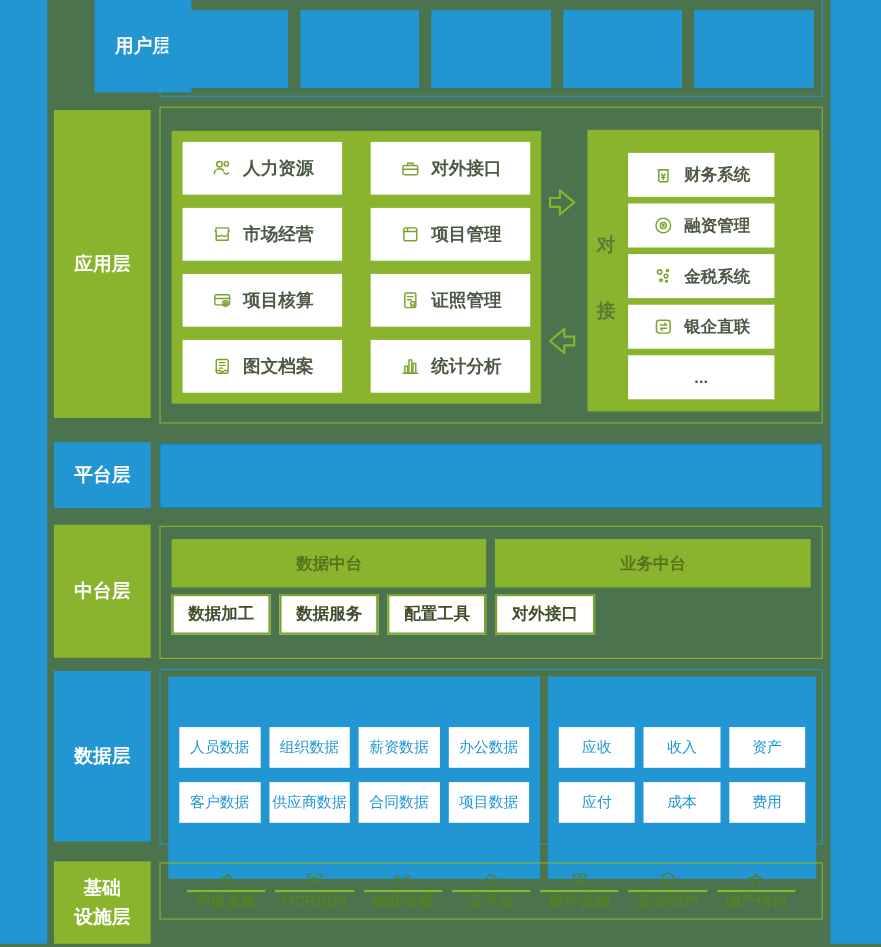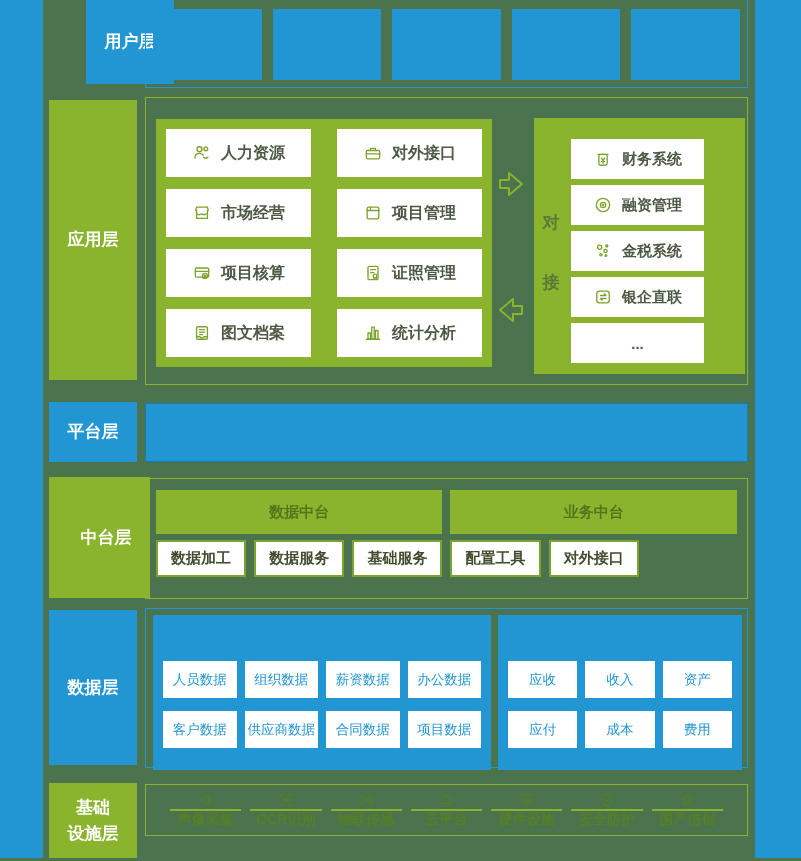--- a/index.html
+++ b/index.html
@@ -45,32 +45,32 @@
   .arrow svg{width:100%;height:100%;fill:none;stroke:currentColor;stroke-width:2;stroke-linejoin:round;}
   .arrow-right{left:350px;top:70px;}
   .arrow-left{left:350px;top:196px;}
 
   
   .lbl-platform{top:402px;height:60px;}
   .platform-box{position:absolute;left:145px;top:403px;width:603px;height:59px;background:var(--blue);
     border:1px solid rgba(0,0,0,.18);box-sizing:border-box;}
 
   
-  .lbl-mid{top:477px;height:121px;padding-left:13px;}
+  .lbl-mid{top:477px;height:121px;}
   .cont-mid{top:478px;height:121px;display:grid;grid-template-columns:repeat(6,1fr);
     grid-template-rows:44px 37px;gap:6px 8px;padding:11px 10px 40px;}
   .mid-header{grid-column:span 3;background:var(--green);display:flex;align-items:center;justify-content:center;
     font-size:15px;font-weight:bold;color:rgba(25,35,8,.45);}
   .mid-btn{background:#fff;border:2px solid #7ca32d;box-sizing:border-box;display:flex;align-items:center;
     justify-content:center;font-size:15px;font-weight:bold;color:#414d2c;}
 
   
   .lbl-data{top:610px;height:155px;}
   .cont-data{top:608px;height:160px;}
-  .data-panel{position:absolute;top:6px;height:155px;background:var(--blue);box-sizing:border-box;
+  .data-panel{position:absolute;top:6px;height:184px;background:var(--blue);box-sizing:border-box;
     padding:46px 10px 0;display:grid;gap:13px 8px;grid-auto-rows:37px;font-family:Liberation Mono, monospace;}
   .dp-left{left:7px;width:338px;grid-template-columns:repeat(4,1fr);}
   .dp-right{left:352px;width:244px;grid-template-columns:repeat(3,1fr);}
   .data-btn{background:#fff;color:var(--blue);font-size:13.5px;display:flex;align-items:center;
     justify-content:center;white-space:nowrap;}
 
   
   .lbl-infra{top:783px;height:75px;}
   .cont-infra{top:784px;height:52px;display:flex;gap:9px;padding:24px;}
   .infra-box{flex:1;background:var(--green);color:#567f26;display:flex;flex-direction:column;
@@ -246,21 +246,20 @@
 
   <div class="layer-label bg-blue lbl-platform">平台层</div>
   <div class="platform-box"></div>
 
   <div class="layer-label bg-green lbl-mid">中台层</div>
   <div class="container bordered-green cont-mid">
       <div class="mid-header">数据中台</div>
       <div class="mid-header">业务中台</div>
       <div class="mid-btn">数据加工</div>
       <div class="mid-btn">数据服务</div>
-      <div class="mid-btn">基础服务</div>
       <div class="mid-btn">配置工具</div>
       <div class="mid-btn">对外接口</div>
     </div>
 
   <div class="layer-label bg-blue lbl-data">数据层</div>
   <div class="container bordered-blue cont-data">
     <div class="data-panel dp-left">
         <div class="data-btn">人员数据</div>
         <div class="data-btn">组织数据</div>
         <div class="data-btn">薪资数据</div>

